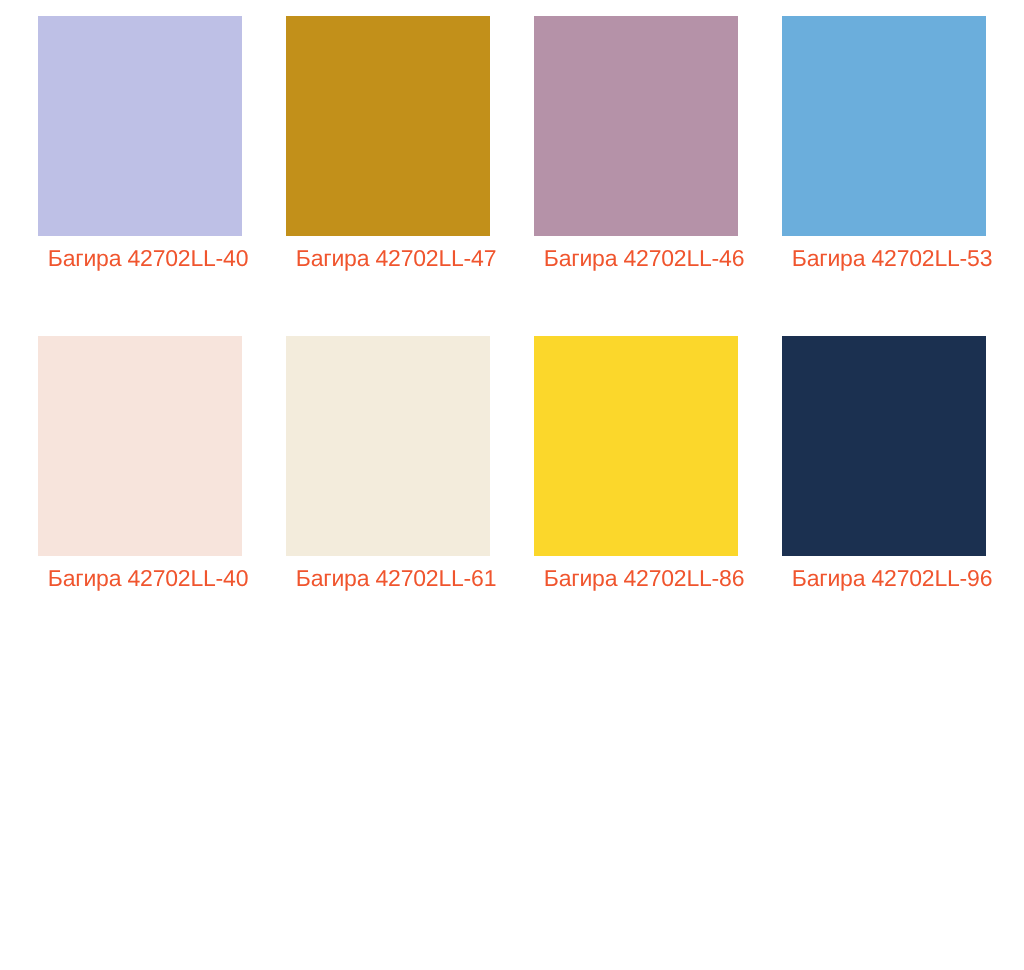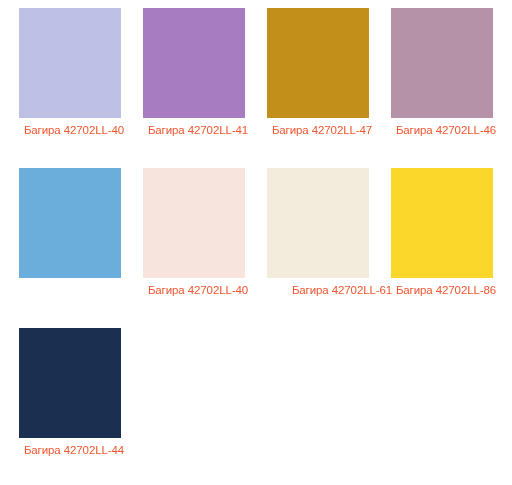--- a/index.html
+++ b/index.html
@@ -61,58 +61,53 @@
 
 <main id="catalog-grid">
     <div class="product-card">
       <a class="swatch-link">
         <span class="swatch" style="background-color: rgb(190, 192, 230);"></span>
       </a>
       <a class="product-label" style="color: rgb(240, 85, 46); text-align: center;">Багира 42702LL-40</a>
     </div>
     <div class="product-card">
       <a class="swatch-link">
-        <span class="swatch" style="background-color: rgb(168, 124, 192);"></span>
-      </a>
-      <a class="product-label" style="color: rgb(240, 85, 46);">Багира 42702LL-41</a>
-    </div>
-    <div class="product-card">
-      <a class="swatch-link">
         <span class="swatch" style="background-color: rgb(194, 144, 26);"></span>
       </a>
       <a class="product-label" style="color: rgb(240, 85, 46);">Багира 42702LL-47</a>
     </div>
     <div class="product-card">
       <a class="swatch-link">
         <span class="swatch" style="background-color: rgb(181, 146, 168);"></span>
       </a>
       <a class="product-label" style="color: rgb(240, 85, 46); text-align: center;">Багира 42702LL-46</a>
     </div>
     <div class="product-card">
       <a class="swatch-link">
         <span class="swatch" style="background-color: rgb(107, 174, 220);"></span>
       </a>
+      <a class="product-label" style="color: rgb(240, 85, 46);">Багира 42702LL-53</a>
     </div>
     <div class="product-card">
       <a class="swatch-link">
         <span class="swatch" style="background-color: rgb(247, 228, 220);"></span>
       </a>
       <a class="product-label" style="color: rgb(240, 85, 46);">Багира 42702LL-40</a>
     </div>
     <div class="product-card">
       <a class="swatch-link">
         <span class="swatch" style="background-color: rgb(243, 236, 220);"></span>
       </a>
-      <a class="product-label" style="color: rgb(240, 85, 46); margin-left: 20px;">Багира 42702LL-61</a>
+      <a class="product-label" style="color: rgb(240, 85, 46);">Багира 42702LL-61</a>
     </div>
     <div class="product-card">
       <a class="swatch-link">
         <span class="swatch" style="background-color: rgb(251, 215, 43);"></span>
       </a>
       <a class="product-label" style="color: rgb(240, 85, 46);">Багира 42702LL-86</a>
     </div>
     <div class="product-card">
       <a class="swatch-link">
         <span class="swatch" style="background-color: rgb(27, 48, 80);"></span>
       </a>
-      <a class="product-label" style="color: rgb(240, 85, 46);">Багира 42702LL-44</a>
+      <a class="product-label" style="color: rgb(240, 85, 46);">Багира 42702LL-96</a>
     </div>
   </main>
 
 </body></html>

